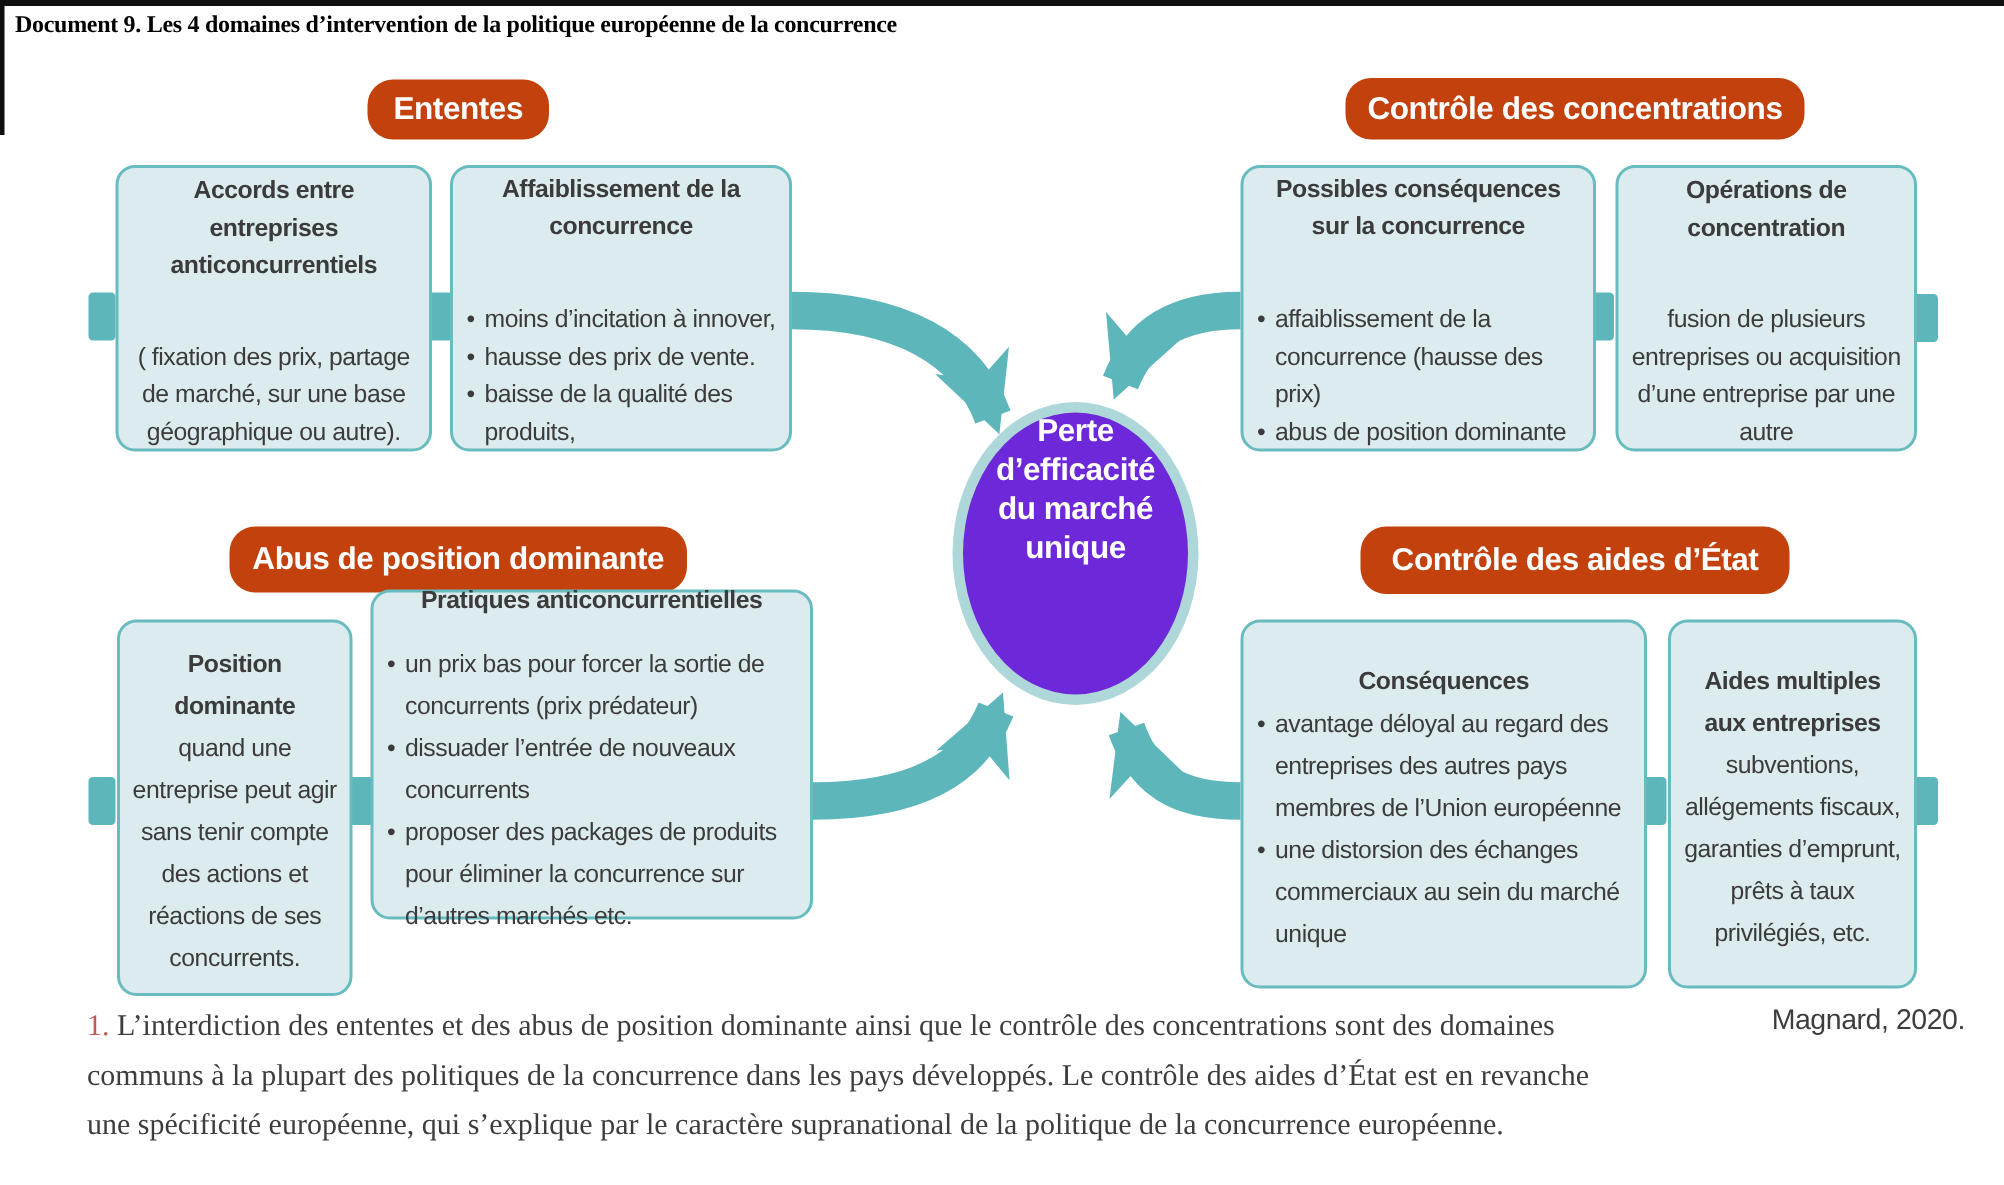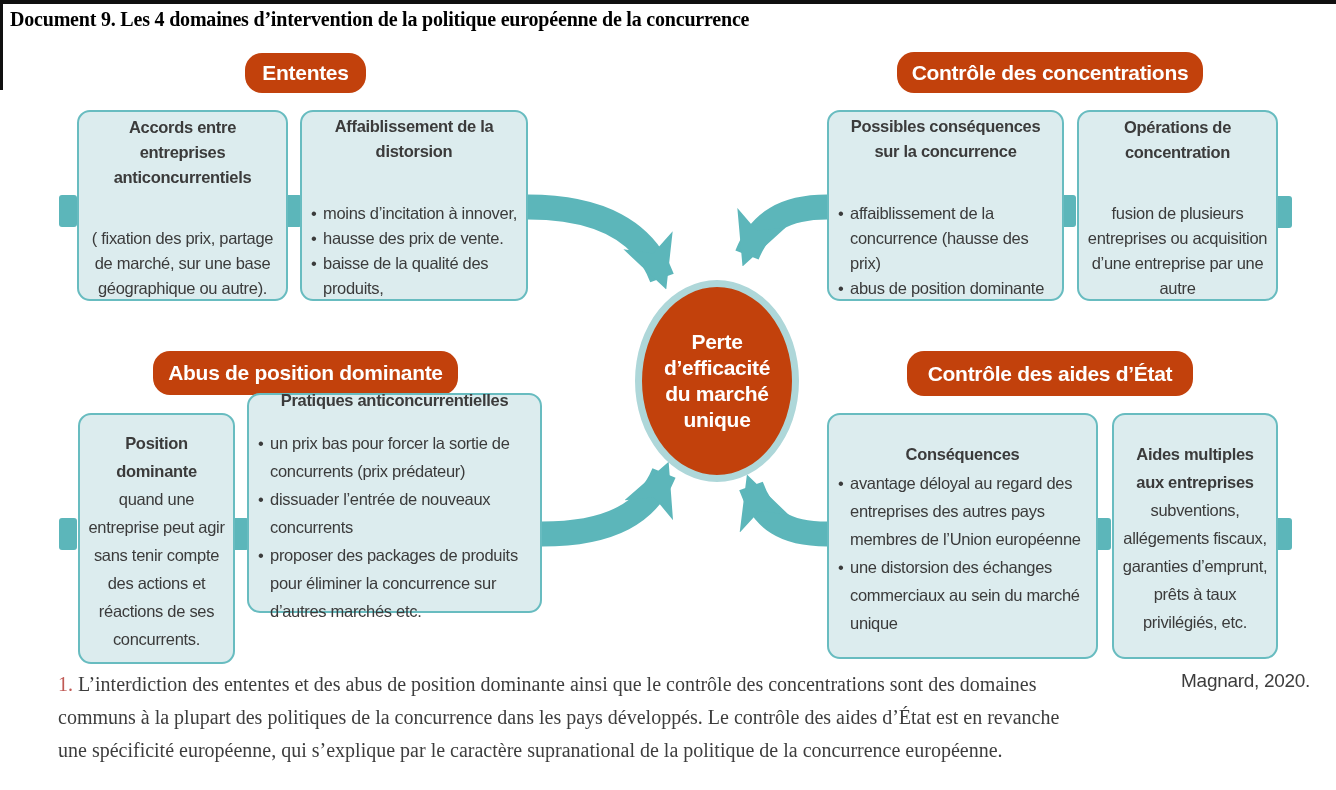--- a/index.html
+++ b/index.html
@@ -4,21 +4,21 @@
 <style>
   html,body{margin:0;padding:0;background:#fff;}
   #stage{
     position:relative;width:1336px;height:790px;background:#fff;overflow:hidden;
     font-family:"Liberation Sans",sans-serif;color:#3b3b3b;
     border-top:4px solid #101010;box-sizing:border-box;
   }
   .edge-strip{position:absolute;left:0;top:0;width:3px;height:86px;background:#101010;}
   .doc-title{
     position:absolute;left:10px;top:4px;width:1310px;
-    font-family:"Liberation Serif",serif;font-weight:bold;font-size:20px;color:#000;
+    font-family:"Liberation Serif",serif;font-weight:bold;font-size:16px;color:#000;
     letter-spacing:-0.2px;white-space:nowrap;
   }
   .badge{
     position:absolute;background:#c2410c;color:#fff;font-weight:bold;
     border-radius:17px;display:flex;align-items:center;justify-content:center;
     font-size:21px;letter-spacing:-0.3px;text-align:center;
   }
   .box{
     position:absolute;background:#dcecee;border:2.5px solid #68bcc0;border-radius:13px;
     box-sizing:border-box;padding:12px 8px 8px;display:flex;flex-direction:column;
@@ -26,23 +26,23 @@
   }
   .lh25{line-height:25px;gap:36px;}
   .lh28{line-height:28px;}
   .box .hd{font-weight:bold;text-align:center;}
   .box .bd{text-align:center;}
   .box ul{list-style:none;margin:1px 0 0;padding:0;text-align:left;}
   .box li{position:relative;padding-left:13px;}
   .box li::before{content:"\2022";position:absolute;left:1px;}
   .tab{position:absolute;width:18px;height:32px;background:#5cb6ba;border-radius:3px;}
   .ellipse{
-    position:absolute;left:635px;top:276px;width:164px;height:202px;border-radius:50%;
-    background:#c2410c;border:7px solid #aed7d9;box-sizing:border-box;
-    display:flex;align-items:center;justify-content:center;
+    position:absolute;left:635px;top:264px;width:164px;height:202px;border-radius:50%;
+    background:#6d28d9;border:7px solid #aed7d9;box-sizing:border-box;
+    display:flex;justify-content:center;
   }
   .ellipse .txt{
     width:126px;text-align:center;color:#fff;font-weight:bold;font-size:21px;
     line-height:26px;letter-spacing:-0.3px;
   }
   #arrows{position:absolute;left:0;top:0;pointer-events:none;}
   .note{
     position:absolute;left:58px;top:664px;width:1140px;
     font-family:"Liberation Serif",serif;font-size:20px;line-height:33px;color:#3d3d3d;
   }
@@ -85,21 +85,21 @@
   <div class="badge" style="left:245px;top:49px;width:121px;height:40px;">Ententes</div>
   <div class="badge" style="left:897px;top:48px;width:306px;height:41px;">Contrôle des concentrations</div>
   <div class="badge" style="left:153px;top:347px;width:305px;height:44px;">Abus de position dominante</div>
   <div class="badge" style="left:907px;top:347px;width:286px;height:45px;">Contrôle des aides d’État</div>
 
   <div class="box lh25" style="left:77px;top:106px;width:211px;height:191px;">
     <div class="hd">Accords entre entreprises anticoncurrentiels</div>
     <div class="bd">( fixation des prix, partage de marché, sur une base géographique ou autre).</div>
   </div>
   <div class="box lh25" style="left:300px;top:106px;width:228px;height:191px;">
-    <div class="hd">Affaiblissement de la distorsion</div>
+    <div class="hd">Affaiblissement de la concurrence</div>
     <ul>
       <li>moins d’incitation à innover,</li>
       <li>hausse des prix de vente.</li>
       <li>baisse de la qualité des produits,</li>
     </ul>
   </div>
 
   <div class="box lh25" style="left:827px;top:106px;width:237px;height:191px;">
     <div class="hd">Possibles conséquences sur la concurrence</div>
     <ul>

